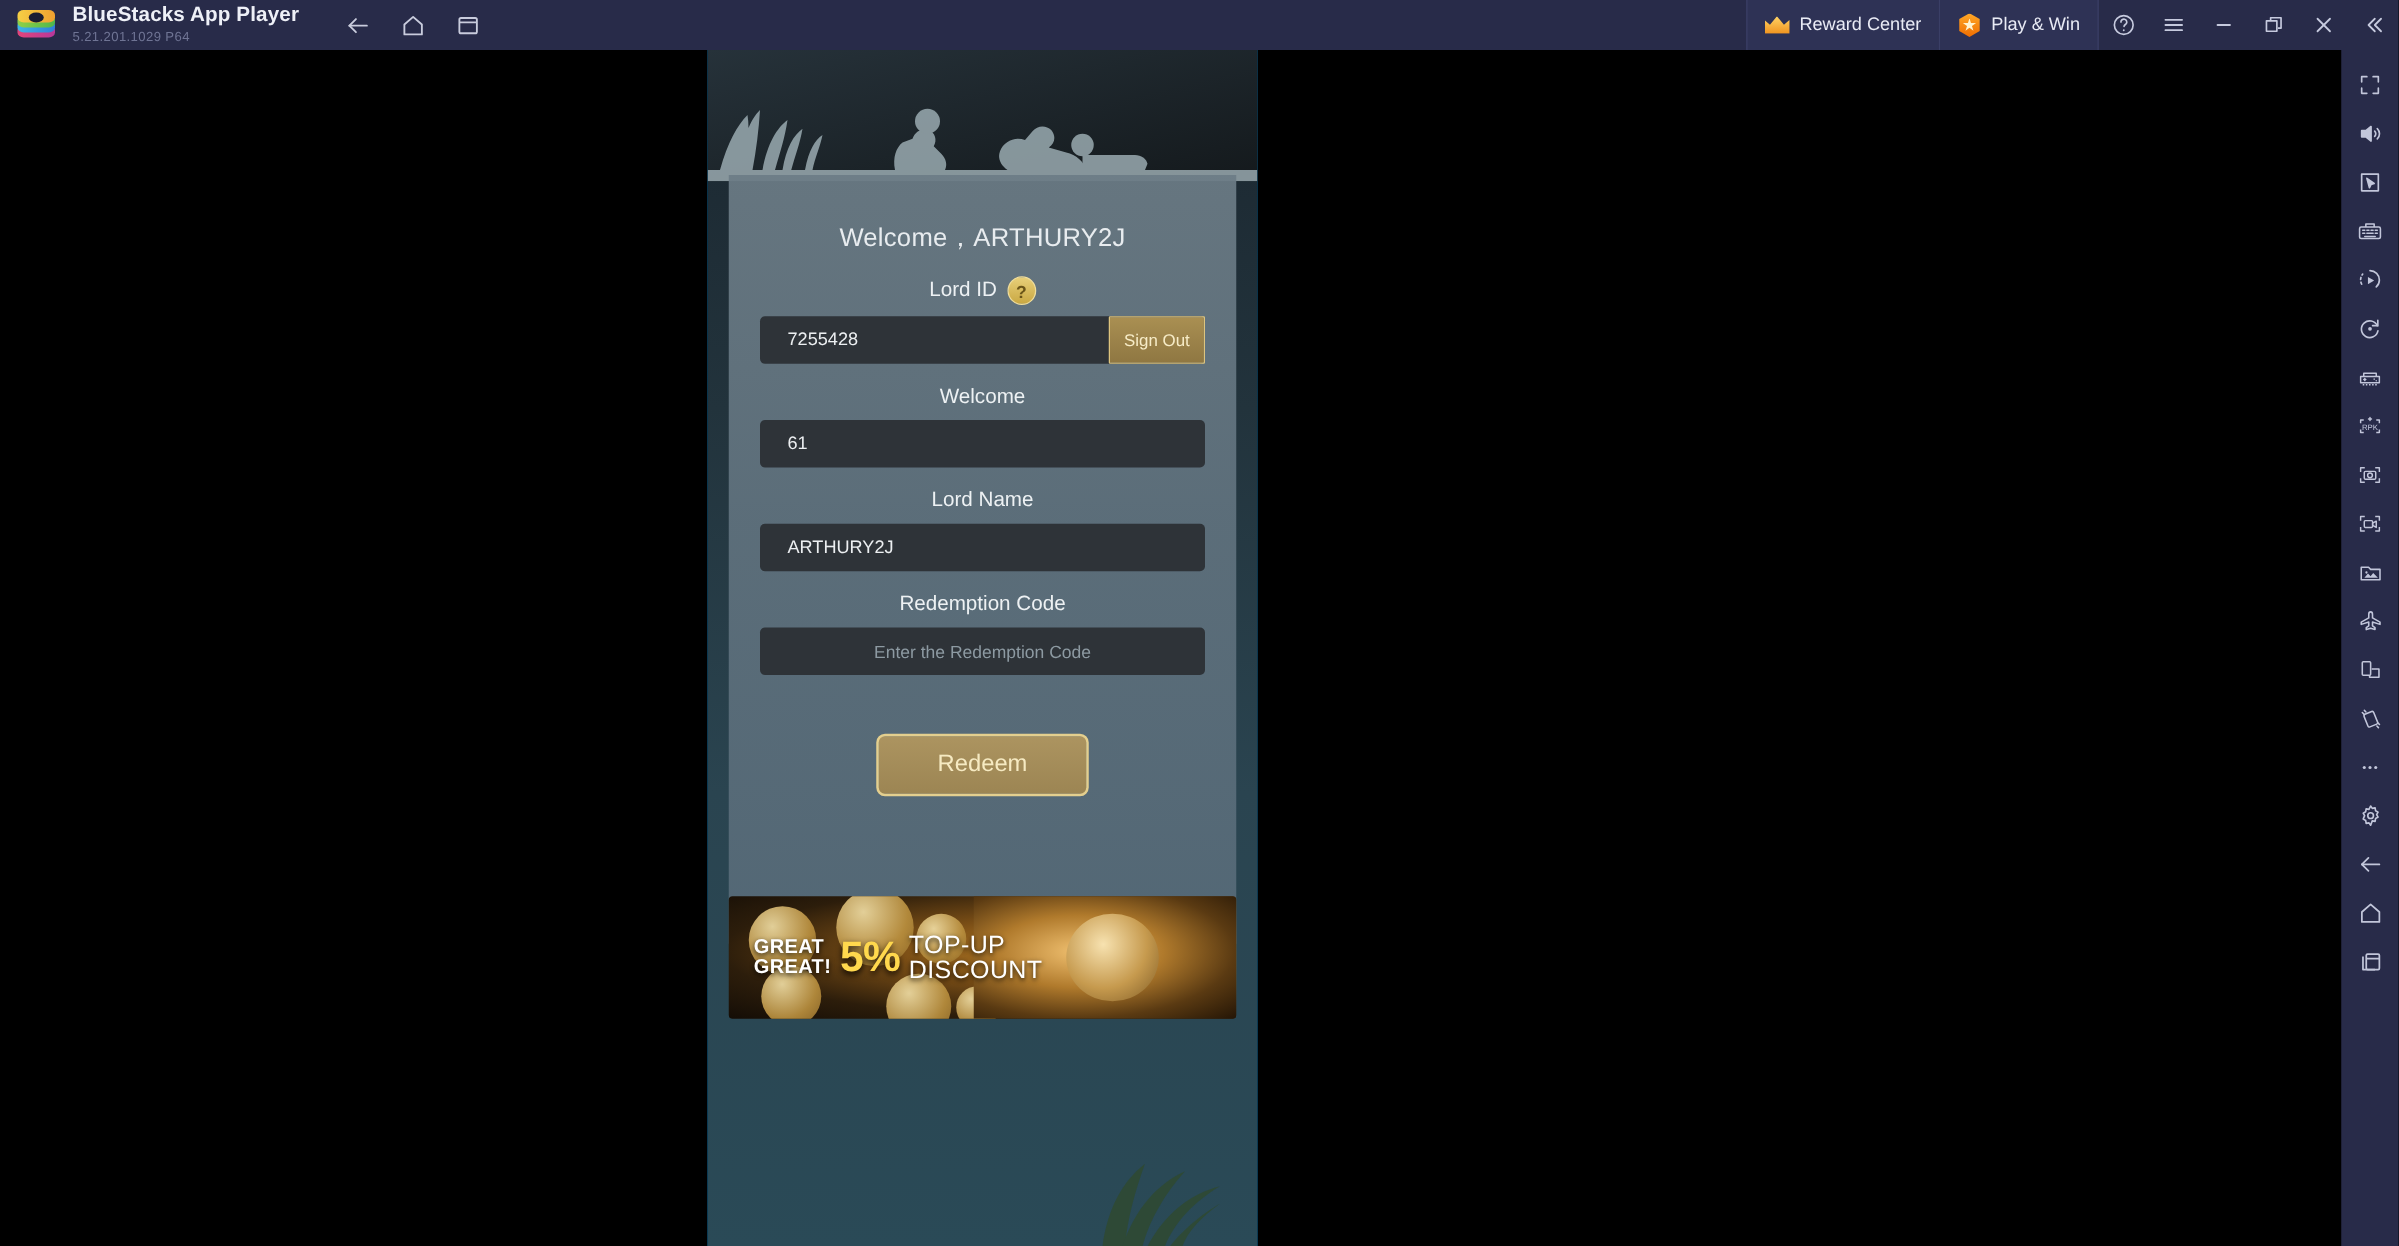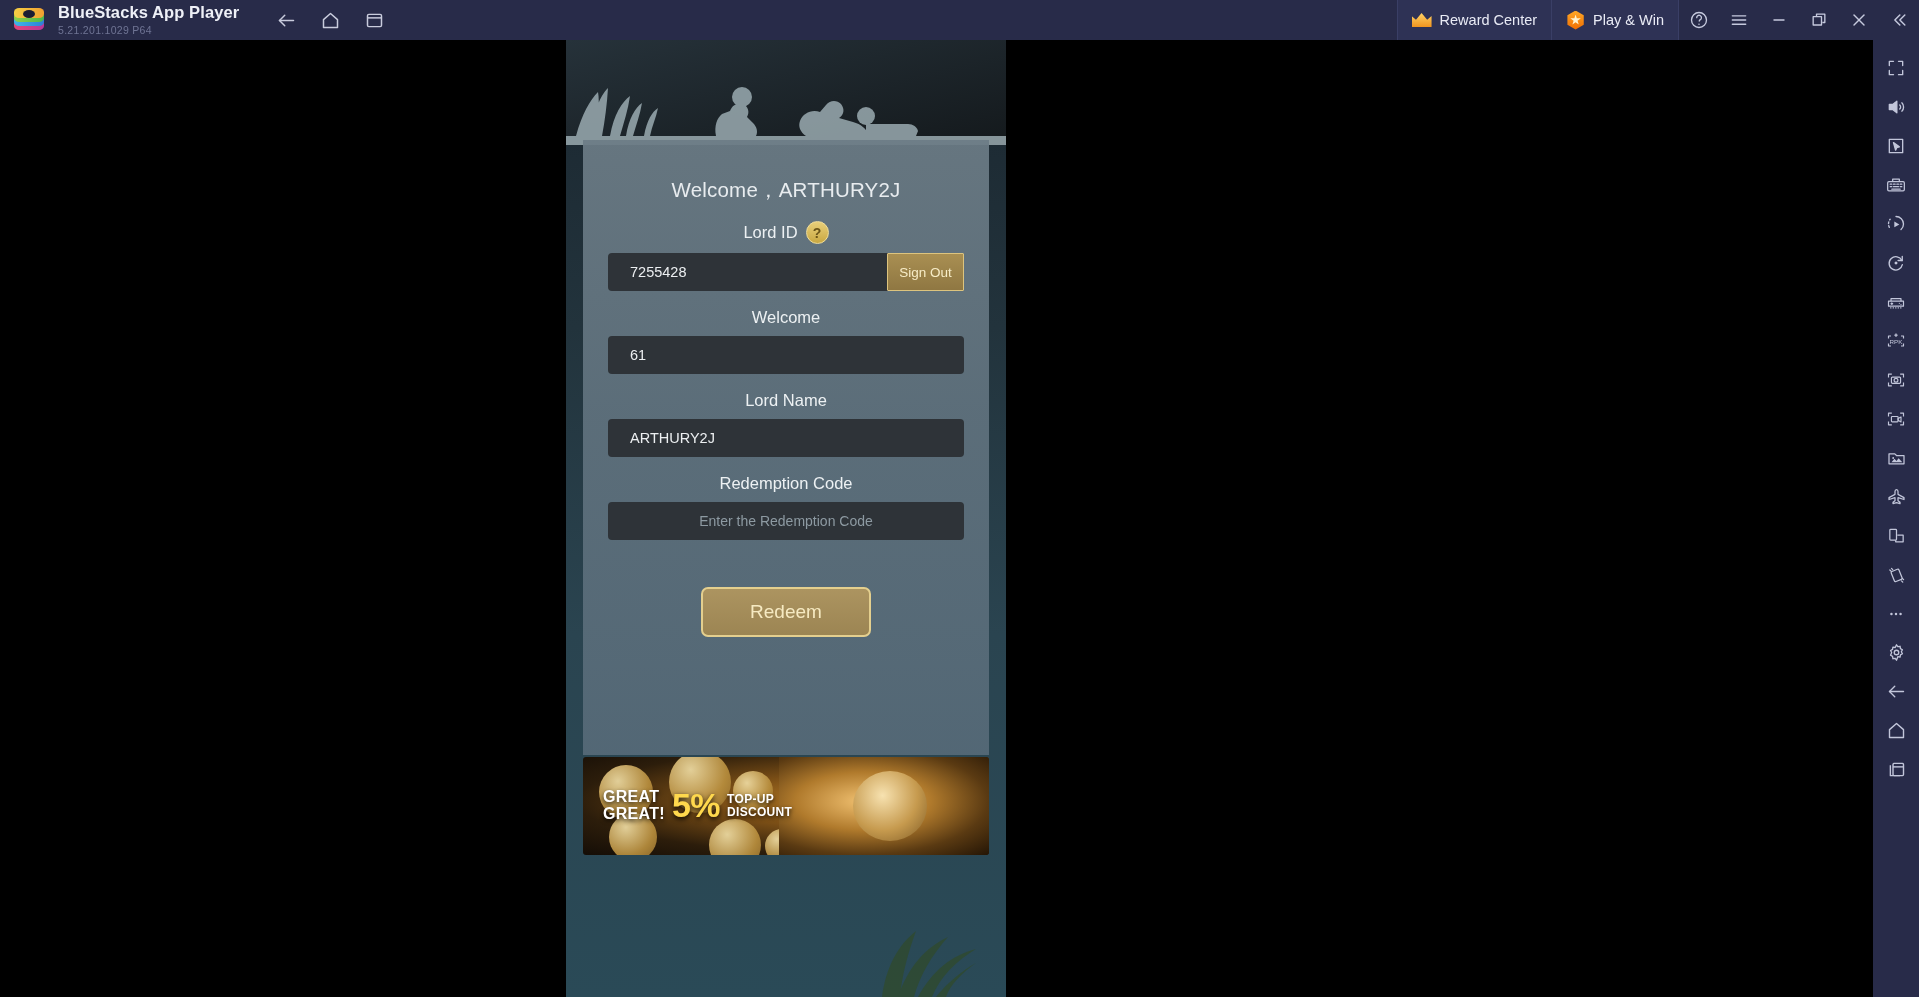--- a/index.html
+++ b/index.html
@@ -121,42 +121,42 @@
   .redeem {
     width:170px; height:50px; border-radius:7px;
     background:linear-gradient(180deg,#ac9460,#9c8553);
     border:2px solid #e4cf8e;
     color:#f6eac2; font-size:19px;
     display:flex; align-items:center; justify-content:center;
   }
 
   
   .banner {
-    position:absolute; top:717px; left:17px; width:406px; height:98px;
+    position:absolute; top:677px; left:17px; width:406px; height:98px;
     border-radius:3px; overflow:hidden;
     background:radial-gradient(ellipse at 72% 45%,#c98a2a 0%,#7a4e16 38%,#2c1d0b 72%,#140d06 100%);
   }
   .banner .coin { position:absolute; border-radius:50%; background:radial-gradient(circle at 35% 30%,#f0dda4,#b98f3e 60%,#8a6526); opacity:.92; }
   .banner .lion {
     position:absolute; right:0; top:0; width:210px; height:98px;
     background:radial-gradient(ellipse at 40% 45%,#f0c070 0%,#b07a2c 38%,#5a3a12 70%,#241505 100%);
   }
   .banner .lionhead {
     position:absolute; right:62px; top:14px; width:74px; height:70px; border-radius:50%;
     background:radial-gradient(circle at 40% 35%,#f7e2b0,#c69a4e 55%,#7d5a25 100%);
   }
   .banner-text {
     position:absolute; left:20px; top:29px; display:flex; align-items:center; gap:7px;
     text-shadow:0 2px 4px rgba(0,0,0,.85);
   }
   .bt-col { line-height:1.02; }
   .bt1 { color:#fff; font-size:16px; font-weight:bold; letter-spacing:.3px; }
   .bt-pct { color:#ffd84d; font-size:34px; font-weight:bold; letter-spacing:-.5px;
             text-shadow:0 2px 5px rgba(0,0,0,.9); }
-  .bt2 { color:#fff; font-size:12px; font-weight:bold; letter-spacing:.3px; }
+  .bt2 { color:#fff; font-size:20px; font-weight:normal; letter-spacing:.3px; }
 
   .palm { position:absolute; bottom:0; right:30px; width:190px; height:120px; }
 
   
   .sidebar {
     position:absolute; top:40px; right:0; width:46px; height:957px;
     background:#282b49; display:flex; flex-direction:column; align-items:center;
     padding-top:8px;
   }
   .sideicon {

